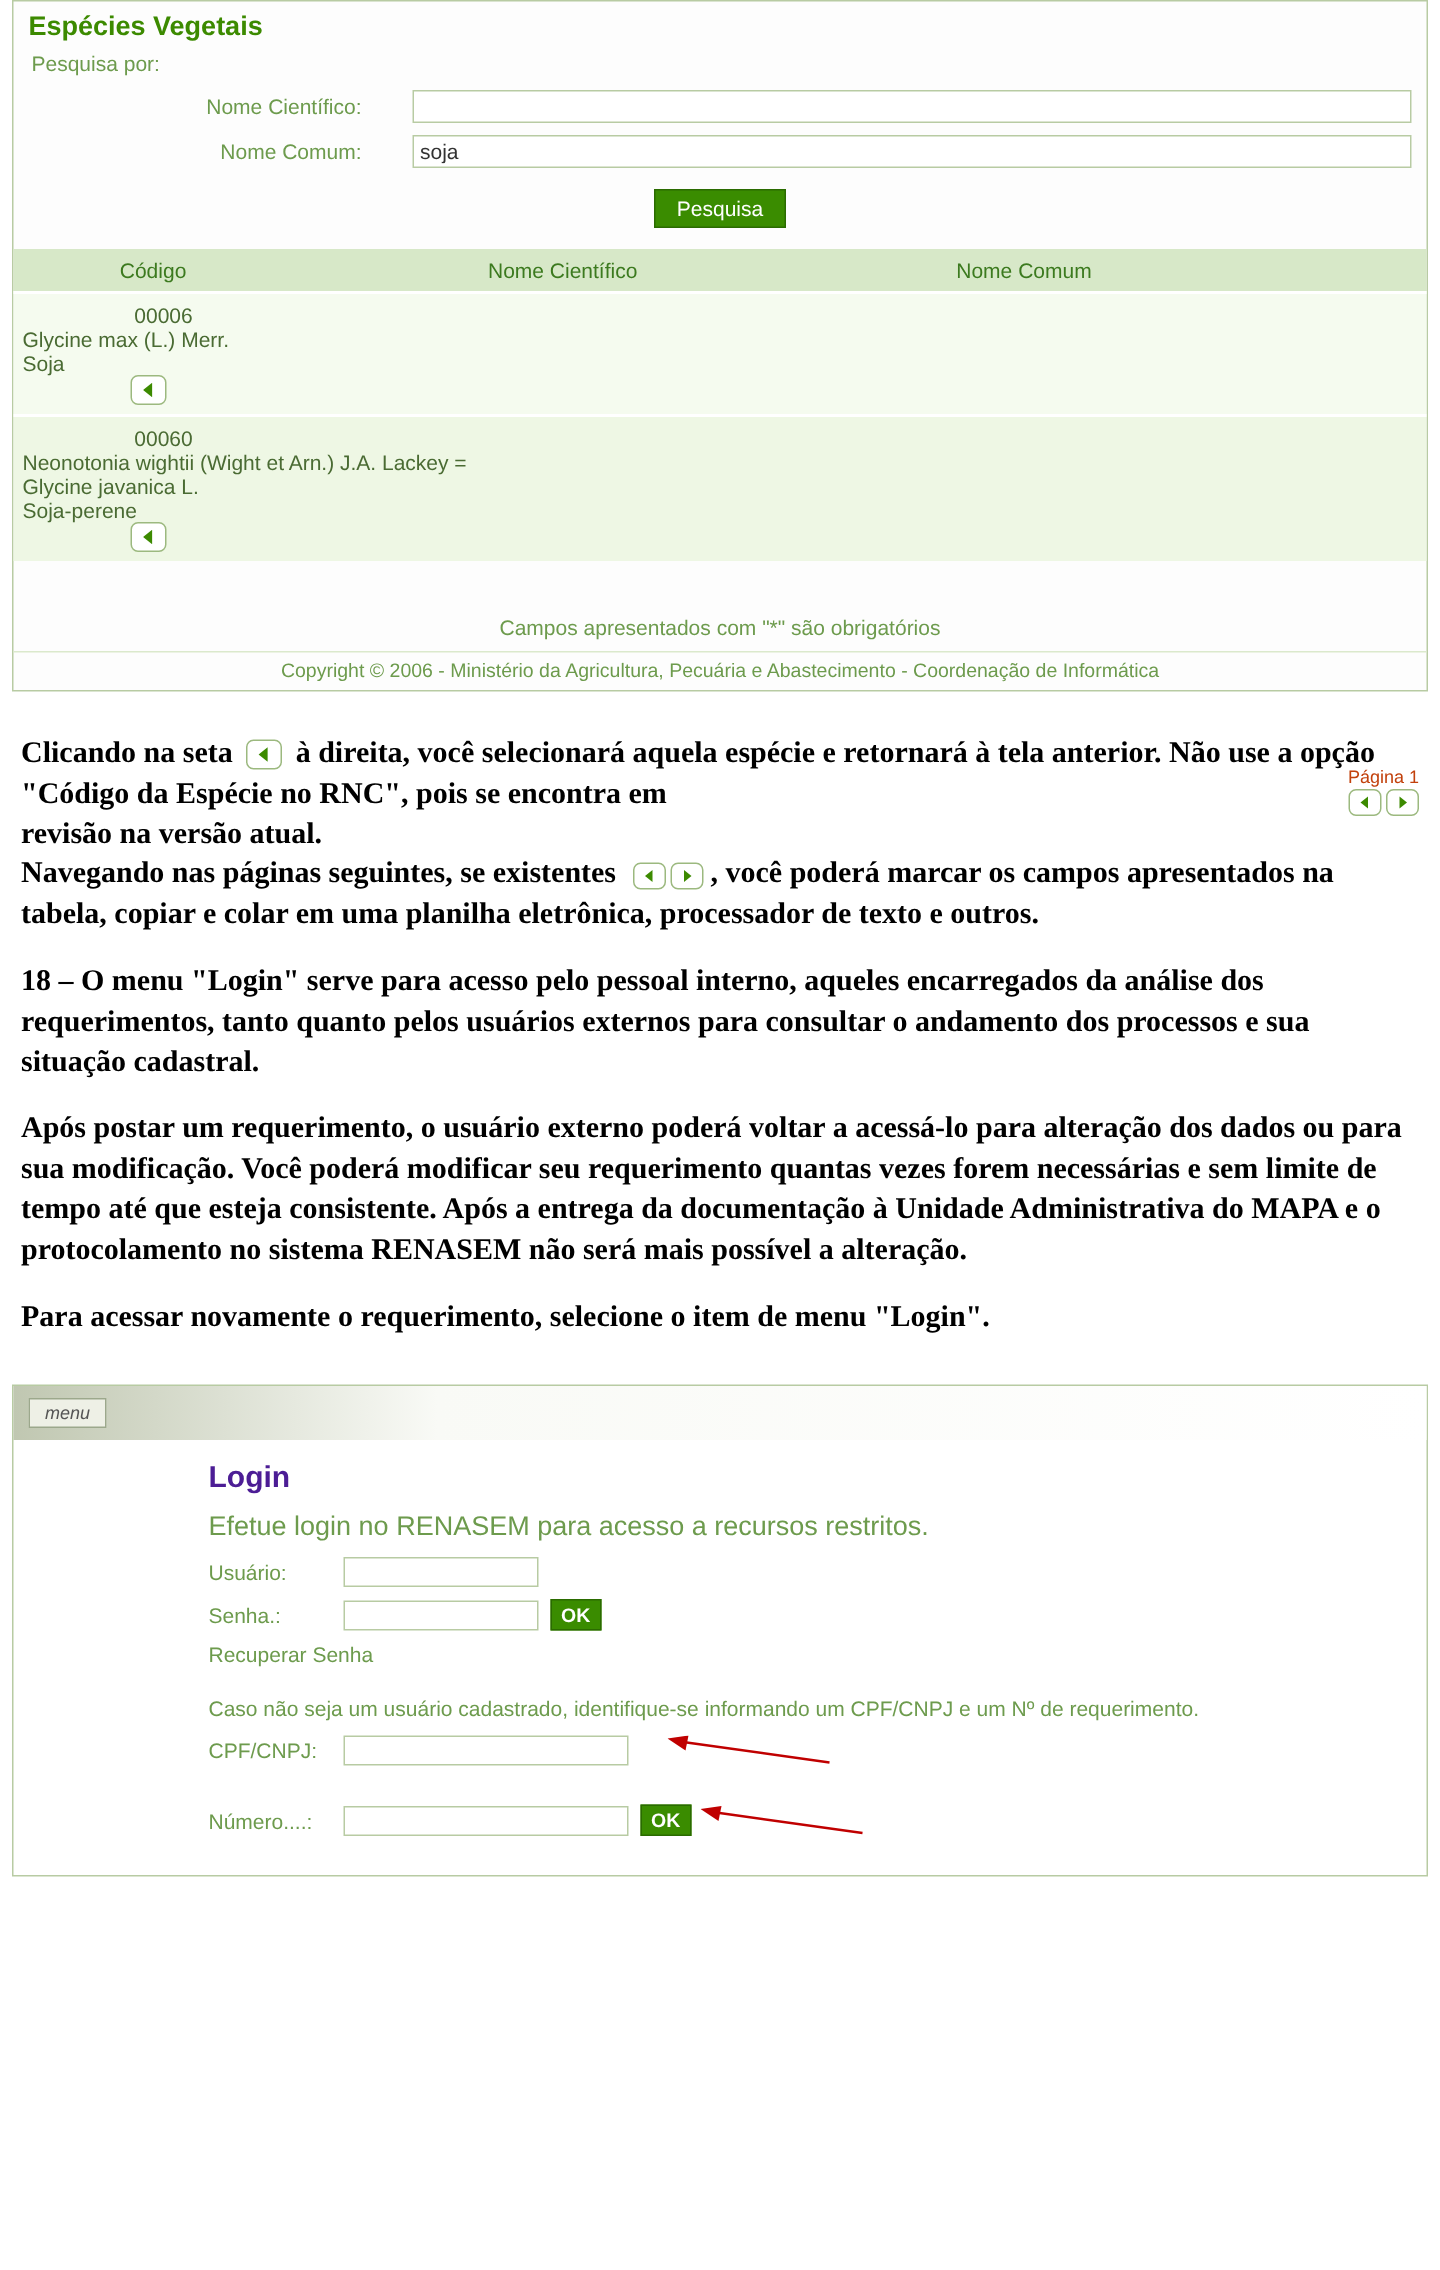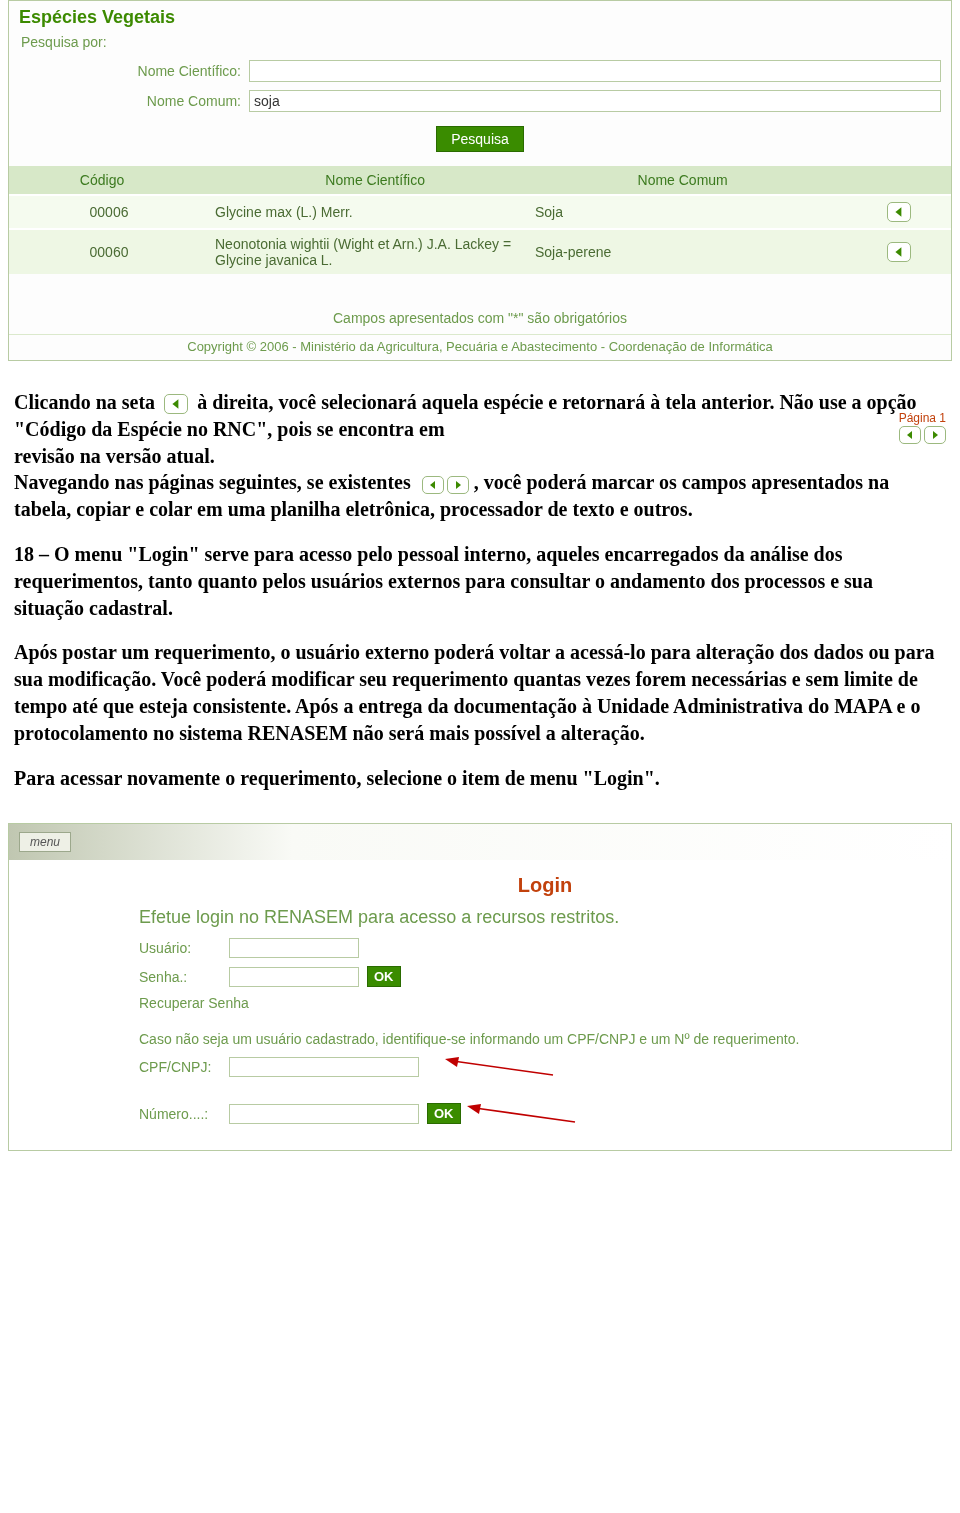--- a/index.html
+++ b/index.html
@@ -24,20 +24,21 @@
     .search-label {
       color: #6d9b4d;
       font-size: 14px;
       padding: 4px 12px 2px 12px;
     }
     .search-rows { padding: 4px 10px 0 10px; }
     .search-row {
       display: flex;
       align-items: center;
       padding: 4px 0;
+      gap: 26px;
     }
     .search-row .label {
       width: 230px;
       text-align: right;
       padding-right: 8px;
       color: #6d9b4d;
       font-size: 14px;
     }
     .search-row input[type="text"] {
       border: 1px solid #b8cba3;
@@ -64,26 +65,26 @@
       display: flex;
       background: #d7e8c8;
       color: #3c7a1f;
       font-size: 14px;
       padding: 6px 0;
       gap: 28px;
     }
     .tbl-head div { text-align: center; }
     .tbl-row {
       display: flex;
-      align-items: center;
       background: #f5fbef;
       color: #4a6b33;
       font-size: 14px;
       padding: 6px 0;
       border-top: 2px solid #fff;
+      flex-direction: column;
     }
     .tbl-row:nth-child(odd) { background: #eef7e4; }
     .col-code { width: 200px; text-align: center; }
     .col-sci { width: 320px; padding-left: 6px; }
     .col-comm { width: 280px; padding-left: 6px; }
     .col-act { width: 120px; text-align: right; padding-right: 18px; }
     .row-icon-box {
       display: inline-flex; align-items:center; justify-content:center;
       width: 24px; height: 20px;
       border: 1px solid #9cb97f;
@@ -165,25 +166,24 @@
       background: #eef0e6;
       border: 1px solid #9ca88c;
       padding: 2px 10px;
       font-size: 12px;
       font-style: italic;
       color: #555;
       cursor: pointer;
     }
     .login-body { padding: 14px 0 0 130px; }
     .login-title {
-      color: #c2410c;
+      color: #4c1d95;
       font-weight: bold;
       font-size: 20px;
       margin-bottom: 10px;
-      text-align: center;
     }
     .login-sub {
       color: #6d9b4d;
       font-size: 18px;
       margin-bottom: 10px;
     }
     .login-row {
       display: flex; align-items: center;
       margin-bottom: 8px;
     }

